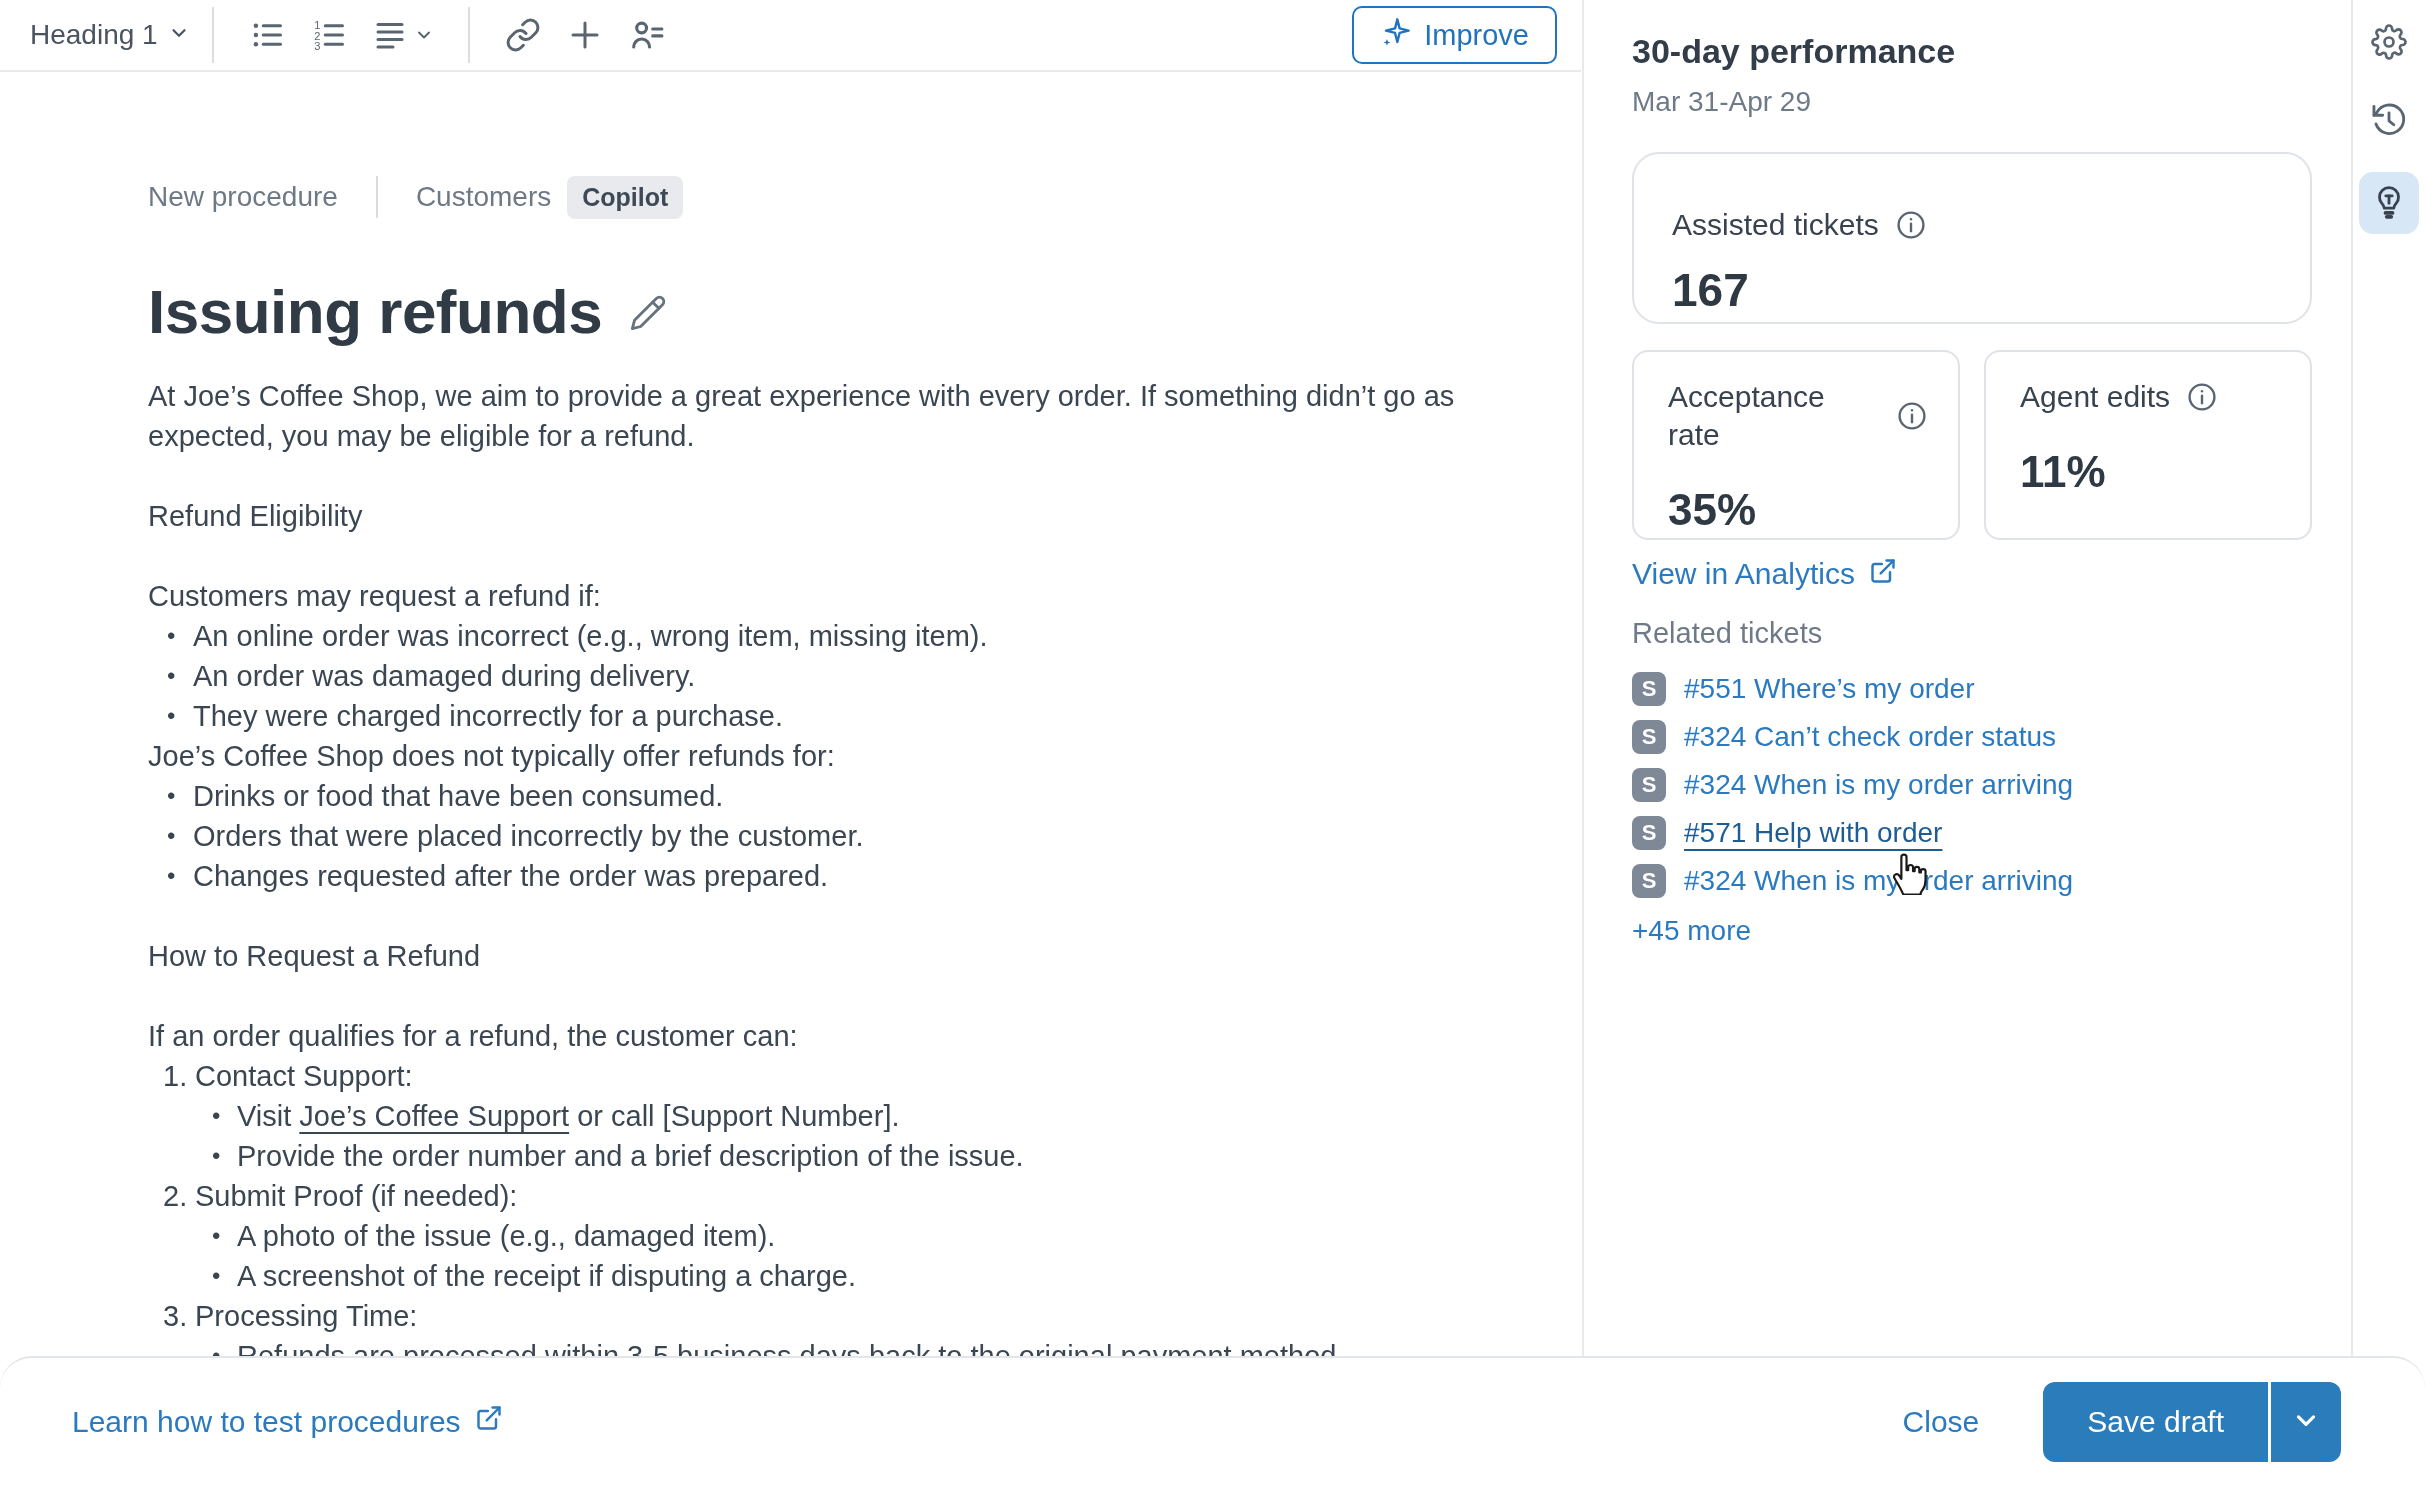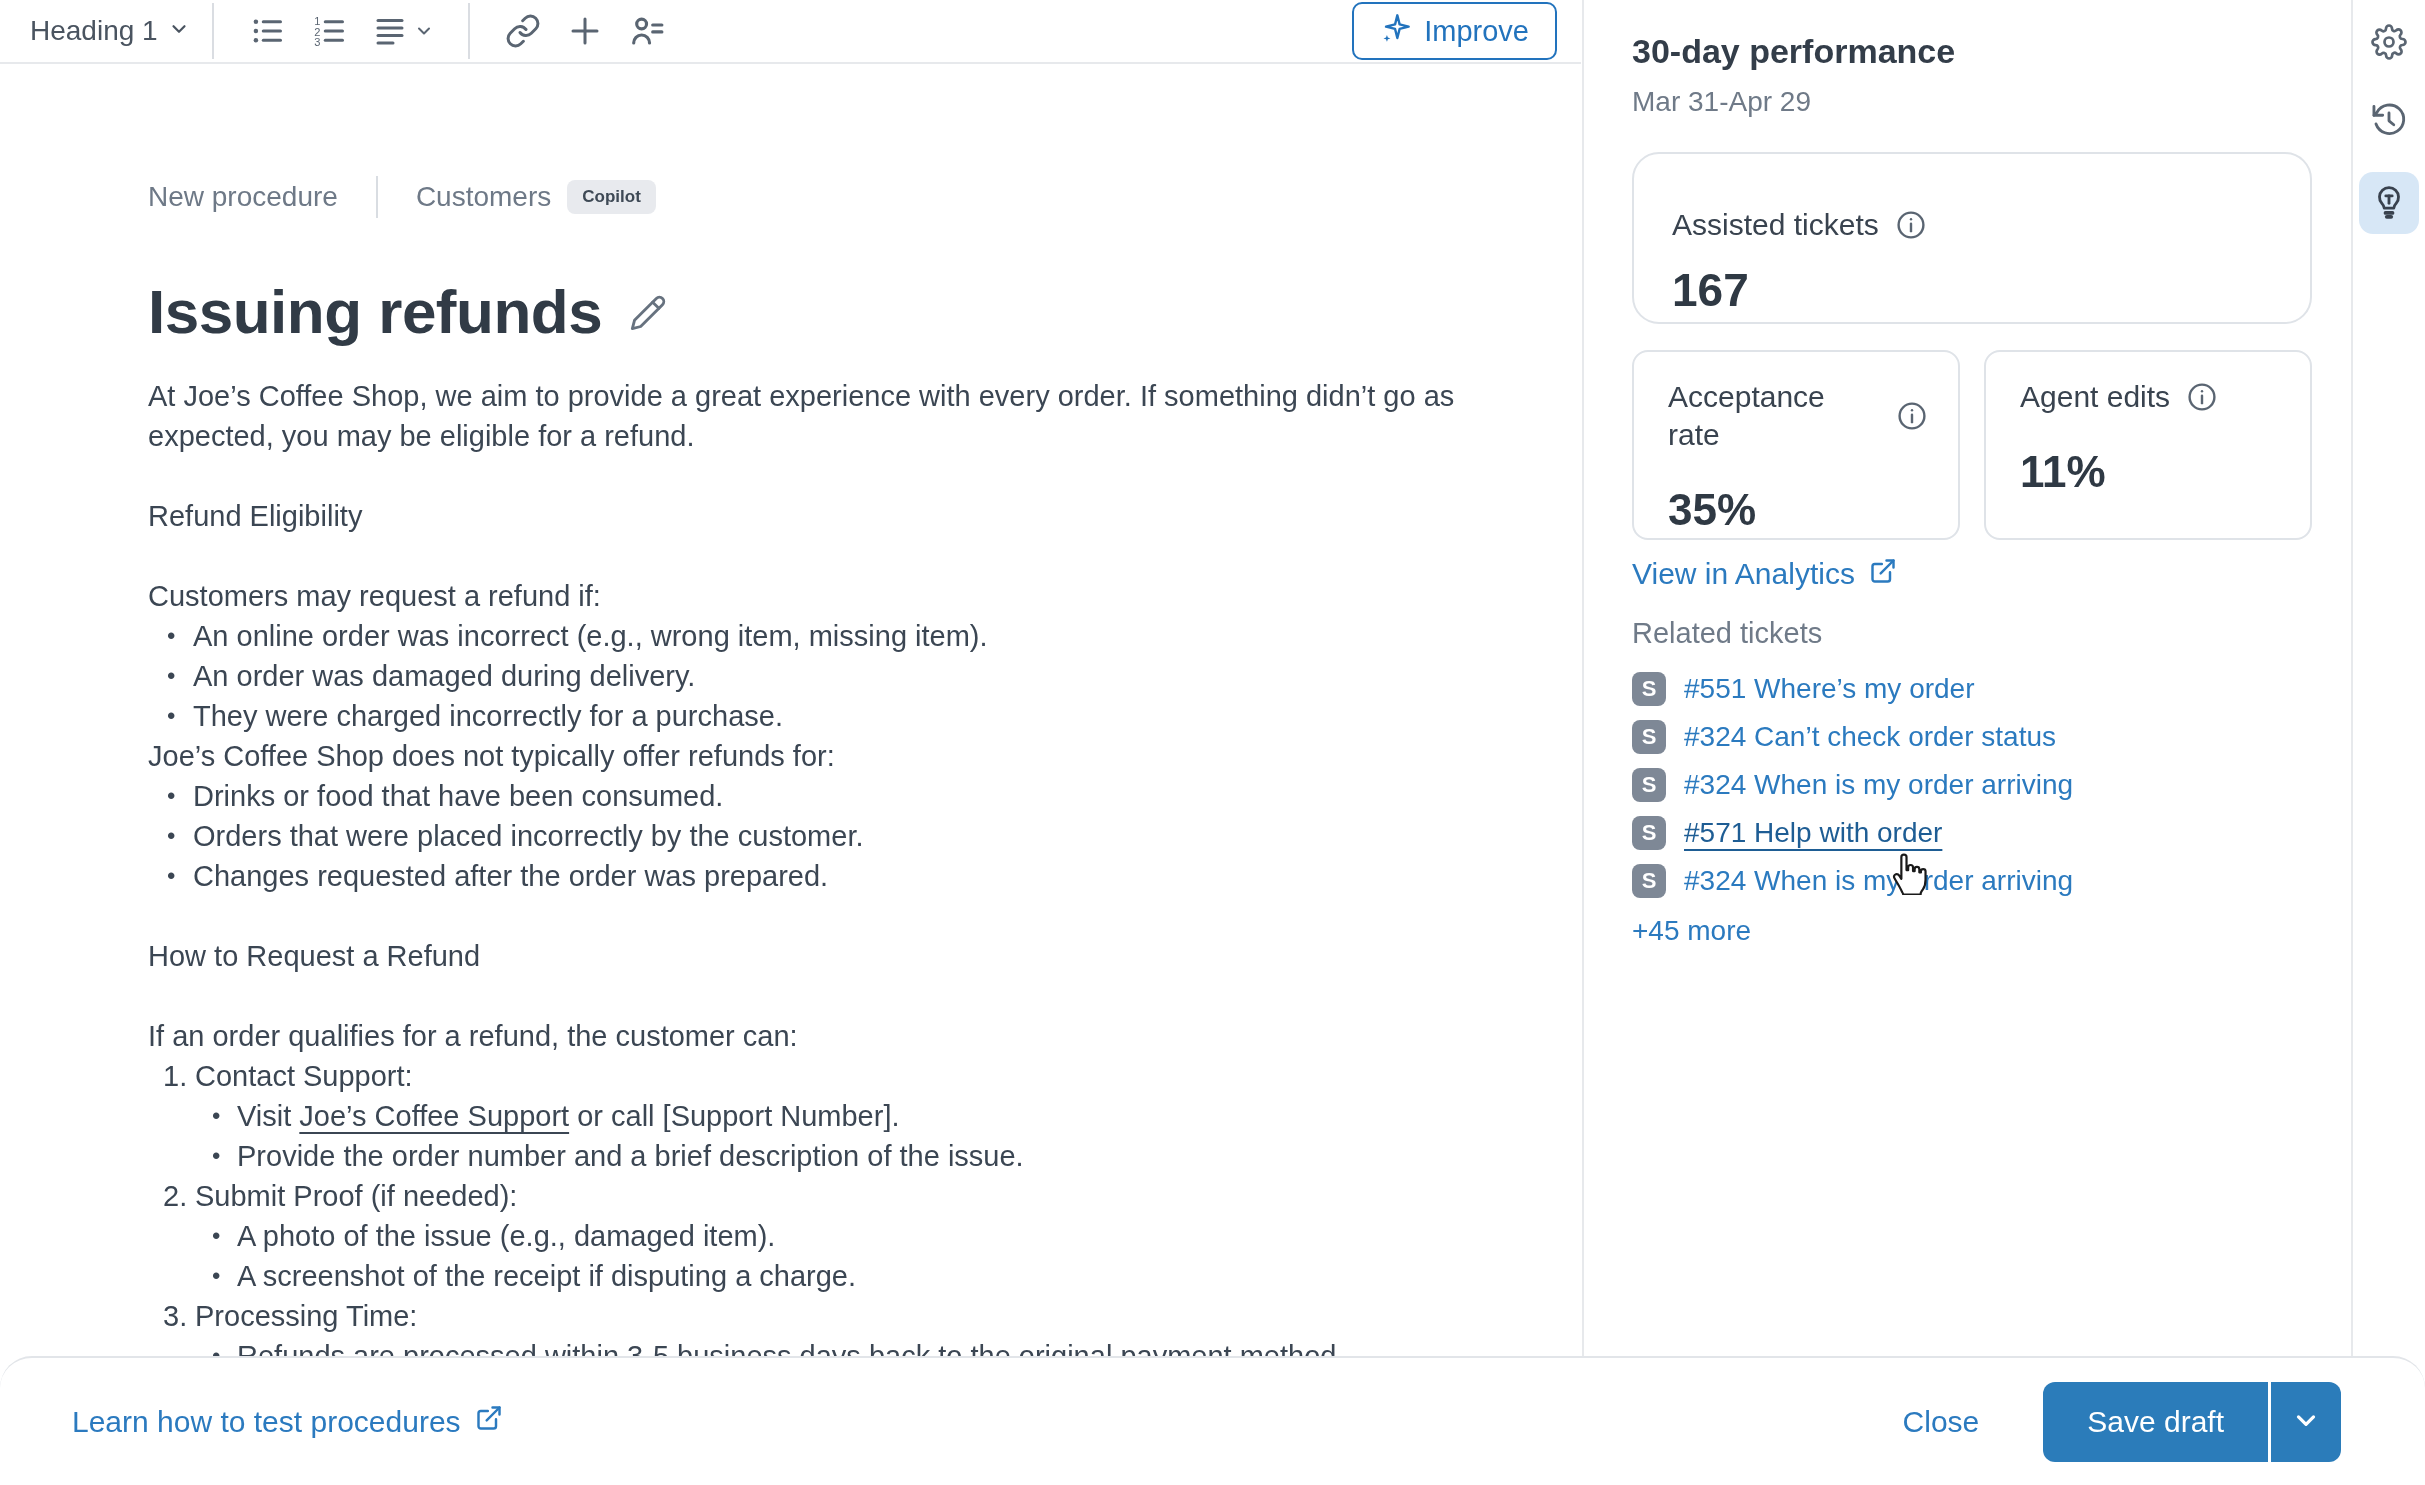--- a/index.html
+++ b/index.html
@@ -4,39 +4,39 @@
 <style>
   * { box-sizing: border-box; margin: 0; padding: 0; }
   html,body { width:2425px; height:1485px; }
   body {
     font-family: "Liberation Sans", sans-serif;
     background:#ffffff; color:#3b4653; overflow:hidden; position:relative;
   }
   .pane { position:absolute; background:#fff; }
 
   
-  .toolbar { left:0; top:0; width:1581px; height:64px; border-bottom:2px solid #e7e9ec;
+  .toolbar { left:0; top:0; width:1581px; height:72px; border-bottom:2px solid #e7e9ec;
              display:flex; align-items:center; padding:0 24px 0 30px; }
   .heading-select { display:flex; align-items:center; gap:10px; color:#4a5460; font-size:28px; cursor:default; }
   .tb-divider { width:2px; height:56px; background:#dadde2; margin:0 22px; }
   .tb-btn { width:62px; height:62px; display:flex; align-items:center; justify-content:center;
             color:#5a6572; border-radius:8px; }
   .tb-btn svg { display:block; }
   .toolbar-spacer { flex:1; }
   .improve-btn { display:flex; align-items:center; gap:12px; height:58px; padding:0 26px;
                  border:2px solid #2273bd; border-radius:10px; color:#2273bd; font-size:29px;
                  background:#fff;margin-left:33px; }
 
   
   .doc-area { left:0; top:90px; width:1581px; height:1266px; overflow:hidden; padding-left:148px; }
   .breadcrumb { margin-top:84px; display:flex; align-items:center; height:46px; }
   .crumb { font-size:28px; color:#6e7987; }
   .crumb-divider { width:2px; height:42px; background:#d9dde2; margin:0 38px; }
   .copilot-badge { margin-left:16px; background:#e8eaee; border-radius:8px; padding:7px 15px;
-                   font-size:17px; font-weight:bold; color:#3e4955; }
+                   font-size:25px; font-weight:bold; color:#3e4955; }
   .title-row { margin-top:56px; display:flex; align-items:center; gap:26px; }
   .doc-title { font-size:62px; font-weight:bold; color:#313b46; letter-spacing:-0.5px; line-height:72px; }
   .pencil-icon { color:#67727f; margin-top:6px; }
 
   .doc-blocks { margin-top:28px; font-size:29px; color:#3b4653; width:1310px; }
   .doc-block + .doc-block { margin-top:40px; }
   .doc-line { position:relative; line-height:40px; }
   .doc-line .marker { position:absolute; left:19px; top:0; font-size:24px; color:#3b4653; }
   .li-bullet { padding-left:45px; }
   .li-num { padding-left:47px; }

